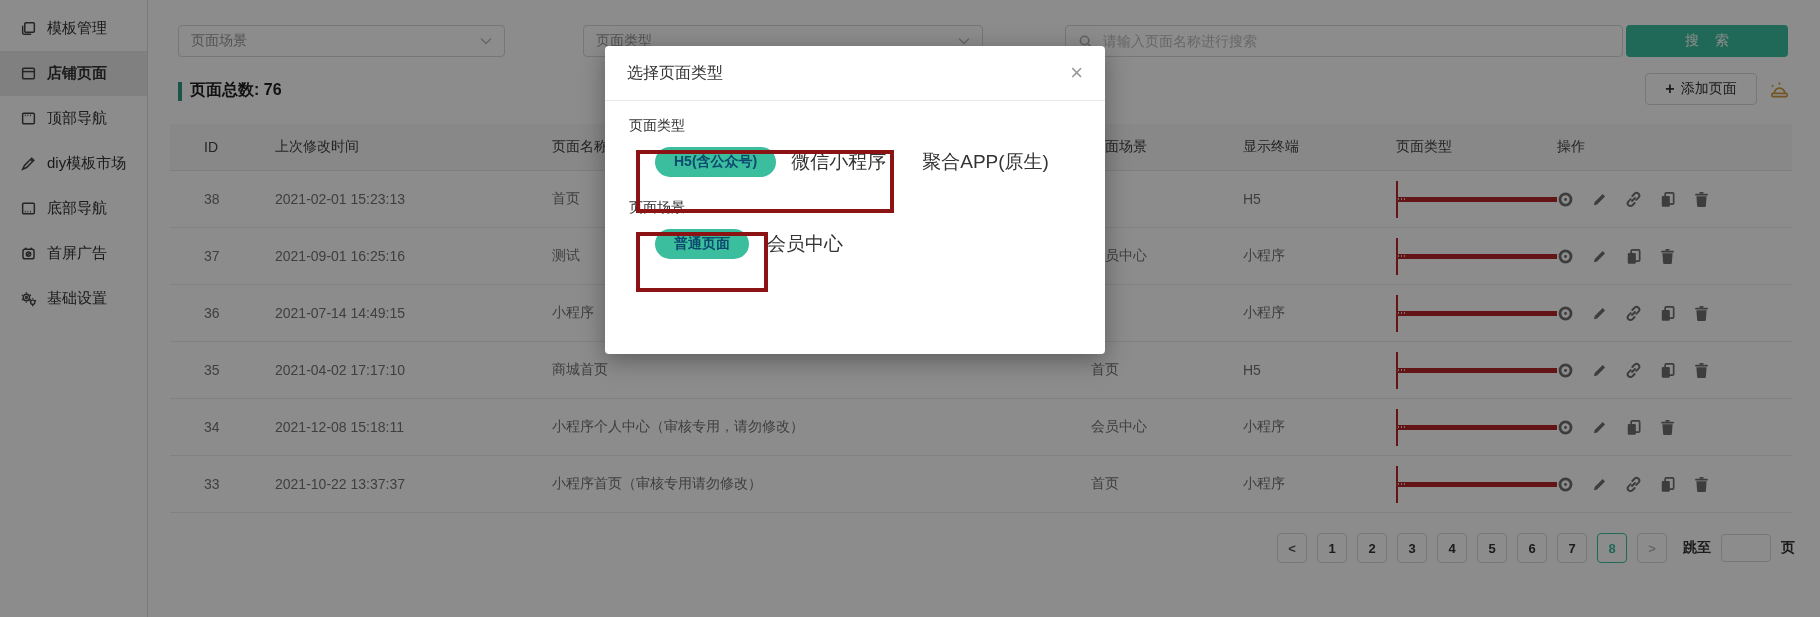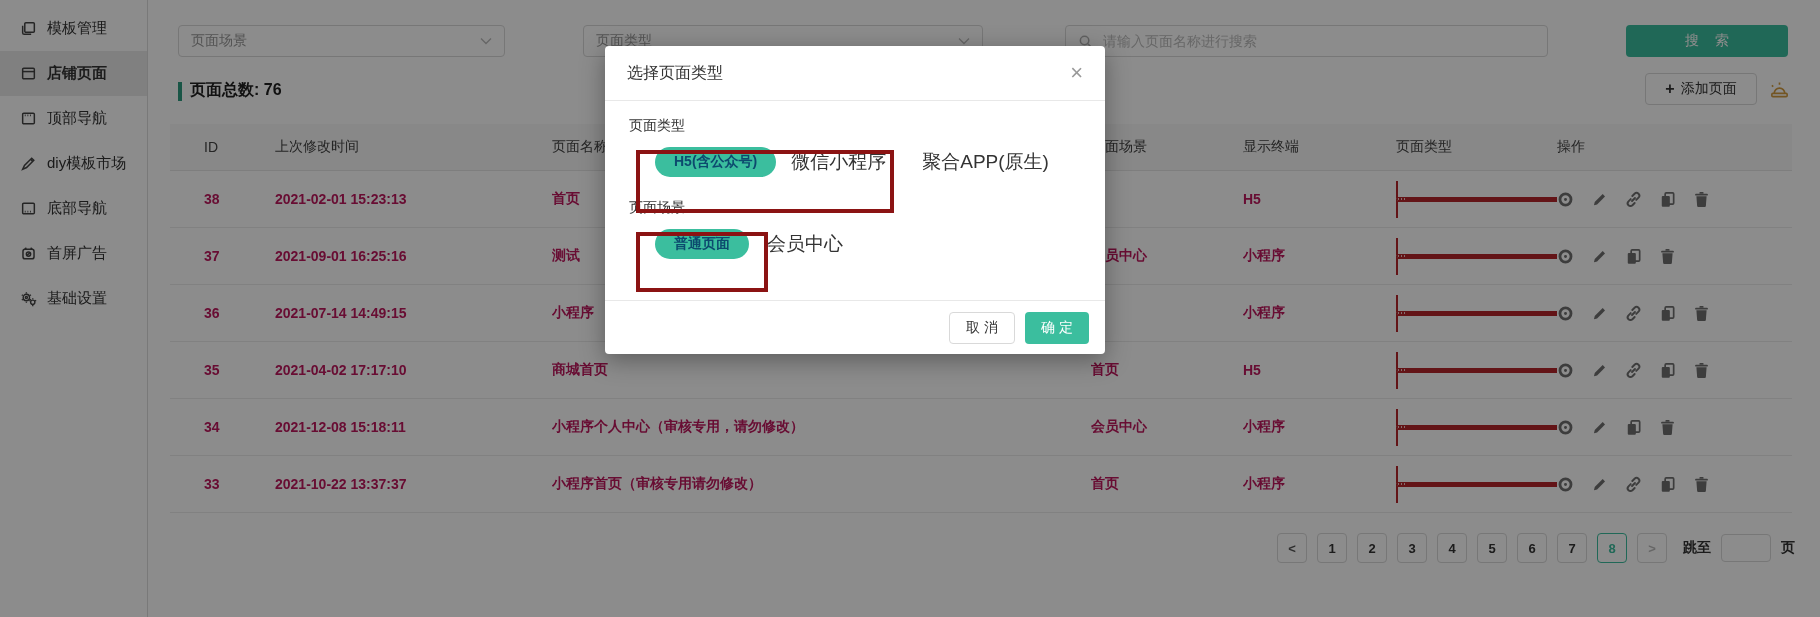--- a/index.html
+++ b/index.html
@@ -15,21 +15,21 @@
   .side-ic{width:17px;height:17px;flex:0 0 17px;color:#444;display:inline-flex}
   .side-ic svg{width:100%;height:100%}
 
   
   .select{position:absolute;height:32px;border:1px solid #d9d9d9;border-radius:4px;background:#fff;
           display:flex;align-items:center;justify-content:space-between;padding:0 12px;
           box-sizing:border-box;font-size:14px;color:#999;cursor:pointer;z-index:1}
   .sel-scene{left:178px;top:25px;width:327px}
   .sel-type{left:583px;top:25px;width:400px}
   .chev{width:12px;height:8px;color:#bbb}
-  .search-box{position:absolute;left:1065px;top:25px;width:483px;height:32px;border:1px solid #d9d9d9;
+  .search-box{position:absolute;left:1065px;top:25px;width:558px;height:32px;border:1px solid #d9d9d9;
               border-radius:4px;background:#fff;display:flex;align-items:center;gap:8px;padding:0 12px;
               box-sizing:border-box;z-index:1}
   .search-box input{border:none;outline:none;flex:1;font-size:14px;color:#333;background:transparent;
                     font-family:inherit}
   .search-box input::placeholder{color:#bcbcbc}
   .search-ic{width:15px;height:15px;color:#b0b0b0}
   .btn-search{position:absolute;left:1626px;top:25px;width:162px;height:32px;background:#3bbe9e;border:none;
               border-radius:4px;color:#fff;font-size:14px;letter-spacing:6px;cursor:pointer;z-index:1;
               font-family:inherit;text-indent:6px}
 
@@ -42,21 +42,21 @@
            display:flex;align-items:center;justify-content:center;gap:6px;box-sizing:border-box;z-index:1;
            font-family:inherit}
   .plus{font-size:16px;font-weight:bold;line-height:1}
   .alarm{position:absolute;left:1768px;top:78px;width:23px;height:23px;color:#d29b3f;cursor:pointer;z-index:1}
 
   
   .table{position:absolute;left:170px;top:124px;width:1622px;z-index:1}
   .trow{display:grid;grid-template-columns:71px 277px 539px 152px 153px 161px 1fr;
         align-items:center;padding-left:34px;box-sizing:border-box}
   .thead{height:47px;background:#f7f7f7;font-size:14px;color:#444;border-bottom:1px solid #e6e6e6}
-  .tbody .trow{height:57px;border-bottom:1px solid #ececec;font-size:14px;font-weight:700;color:#be185d}
+  .tbody .trow{height:57px;border-bottom:1px solid #ececec;font-size:14px;font-weight:400;color:#737373}
   .cell{white-space:nowrap;overflow:hidden}
   .ptype{width:18px;height:21px;border:2px solid #b5252a;border-radius:3px;box-sizing:border-box;
          background:#fff;overflow:hidden}
   .ptype-bar{height:5px;background:#b5252a;display:flex;align-items:center;gap:1.5px;padding-left:1.5px}
   .ptype-bar i{width:1.6px;height:1.6px;background:#f3c9c9;display:block}
   .acts{display:flex;align-items:center;gap:17px;color:#6f6f6f}
   .aic{width:17px;height:17px;cursor:pointer;display:inline-flex}
   .aic svg{width:100%;height:100%}
 
   
@@ -515,19 +515,15 @@
       <span class="pill">H5(含公众号)</span>
       <span class="opt-plain gap15">微信小程序</span>
       <span class="opt-plain gap36">聚合APP(原生)</span>
     </div>
     <div class="m-label">页面场景</div>
     <div class="opt-row">
       <span class="pill">普通页面</span>
       <span class="opt-plain gap18">会员中心</span>
     </div>
   </div>
-  <div class="m-foot">
-    <button class="btn-cancel">取 消</button>
-    <button class="btn-ok">确 定</button>
-  </div>
   <div class="anno anno1"></div>
   <div class="anno anno2"></div>
 </div>
 
 </body></html>

